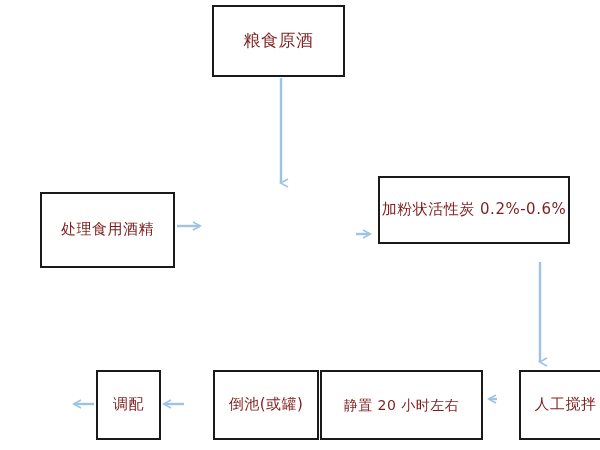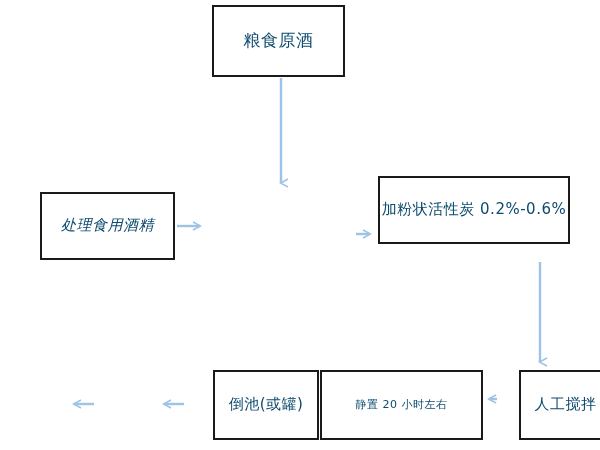--- a/index.html
+++ b/index.html
@@ -19,53 +19,53 @@
   }
   .node {
     position: absolute;
     box-sizing: border-box;
     background: #ffffff;
     border: 2px solid #1a1a1a;
     display: flex;
     align-items: center;
     justify-content: center;
     text-align: center;
-    color: #0c4a6e;
+    color: #7f1d1d;
     font-size: 15px;
     line-height: 1.15;
     letter-spacing: 0.5px;
     white-space: nowrap;
   }
   .node-label {
     display: inline-block;
     padding: 0 2px;
   }
   svg.connectors {
     position: absolute;
     left: 0;
     top: 0;
     width: 600px;
     height: 450px;
     overflow: visible;
     pointer-events: none;
   }
   
   #node-raw-liquor      { left: 212px; top: 5px;   width: 133px; height: 72px; }
-  #node-edible-alcohol  { left: 40px;  top: 192px; width: 135px; height: 68px; font-style: italic; }
+  #node-edible-alcohol  { left: 40px;  top: 192px; width: 135px; height: 76px; }
   #node-degrease-tank   { left: 209px; top: 192px; width: 145px; height: 68px; }
   #node-activated-carbon{ left: 378px; top: 176px; width: 192px; height: 68px; }
   #node-manual-stir     { left: 499px; top: 370px; width: 93px;  height: 70px; margin-left: 20px; }
   #node-standing        { left: 320px; top: 370px; width: 163px; height: 70px; }
   #node-pour-tank       { left: 186px; top: 370px; width: 106px; height: 70px; margin-left: 27px; }
   #node-blending        { left: 96px;  top: 370px; width: 65px;  height: 70px; }
   #node-inspection      { left: 8px;   top: 370px; width: 62px;  height: 70px; }
 
   #node-raw-liquor .node-label       { font-size: 17px; }
   #node-activated-carbon .node-label { font-size: 15px; }
-  #node-standing .node-label         { font-size: 11px; }
+  #node-standing .node-label         { font-size: 14px; }
 </style>
 </head>
 <body>
 
 <div id="flowchart">
 
   <svg class="connectors" viewBox="0 0 600 450" xmlns="http://www.w3.org/2000/svg">
     <defs>
       <marker id="arrow-down" markerWidth="10" markerHeight="10" refX="5" refY="8" orient="auto" markerUnits="userSpaceOnUse">
         <path d="M1,1 L5,8.5 L9,1" fill="none" stroke="#9dc3e6" stroke-width="1.6"></path>
@@ -113,15 +113,18 @@
   </div>
 
   <div class="node" id="node-standing">
     <span class="node-label">静置 20 小时左右</span>
   </div>
 
   <div class="node" id="node-pour-tank">
     <span class="node-label">倒池(或罐)</span>
   </div>
 
+  <div class="node" id="node-blending">
+    <span class="node-label">调配</span>
+  </div>
 
 
 </div>
 
 </body></html>

